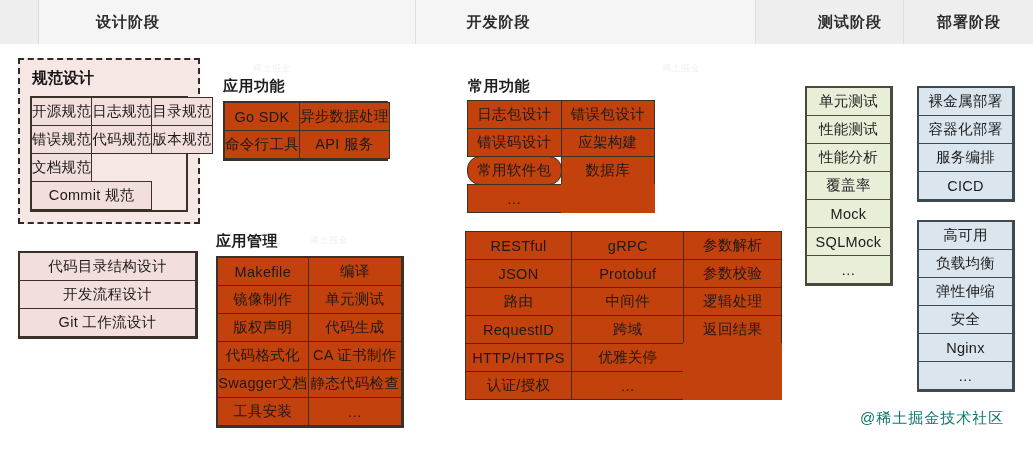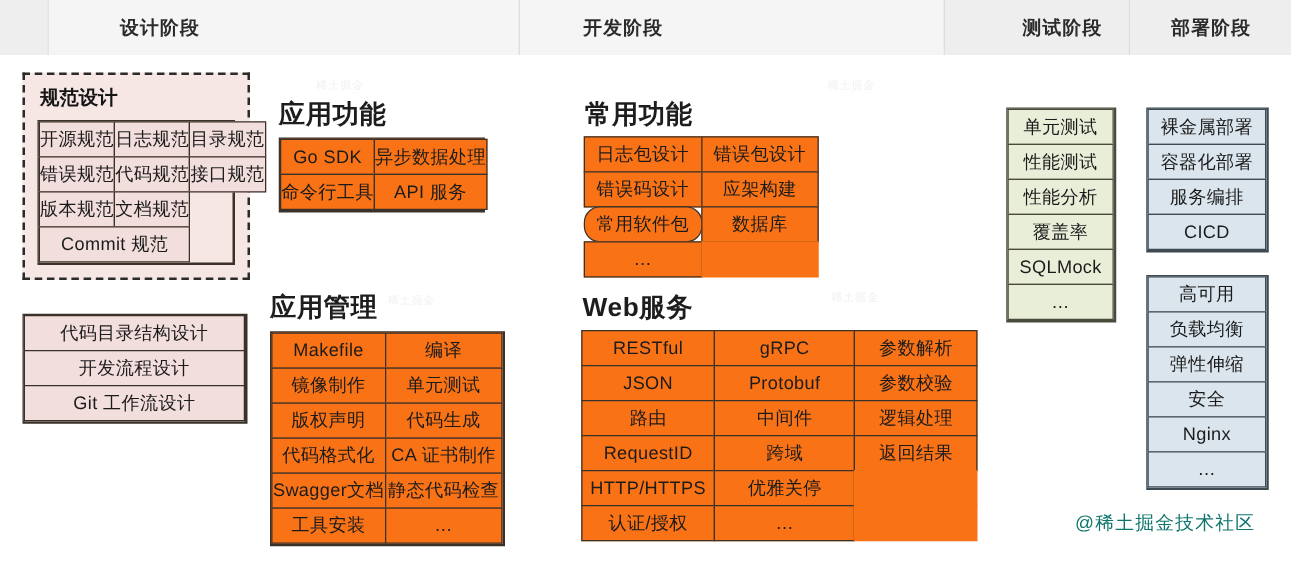--- a/index.html
+++ b/index.html
@@ -40,21 +40,21 @@
 
   
   .canvas {
     position: absolute; left: 0; top: 44px;
     width: 1033px; height: 409px;
     background: #ffffff;
   }
 
   .group { position: absolute; }
   .group-title {
-    font-size: 21px; font-weight: bold; color: #1d1d1d;
+    font-size: 15px; font-weight: bold; color: #1d1d1d;
     margin-bottom: 5px; letter-spacing: .5px;
   }
 
   
   .tbl {
     display: grid;
     border: 2px solid #3a3128;
     box-sizing: border-box;
   }
   .tbl.no-outline { border: none; }
@@ -65,21 +65,21 @@
     display: flex; align-items: center; justify-content: center;
     font-size: 14.5px; color: #1b1b1b;
     height: 29px;
     white-space: nowrap;
     letter-spacing: .3px;
   }
   .cell.blank { border: none; background: transparent; }
 
   
   .pink  .cell { background: #f2dedc; }
-  .beige .cell { background: #f97316; }
+  .beige .cell { background: #c2410c; }
   .green .cell { background: #e9eed8; border-color: #4a4a3c; }
   .blue  .cell { background: #dae5ed; border-color: #3d4a52; }
 
   .green.tbl { border-color: #4a4a3c; }
   .blue.tbl  { border-color: #3d4a52; }
 
   
   .dashed-box {
     position: absolute;
     border: 2px dashed #2b2b2b;
@@ -138,21 +138,20 @@
   <div class="wm-faint" style="left:475px; top:330px;">稀土掘金</div>
 
   <div class="dashed-box" style="left:18px; top:14px; width:182px;">
     <div class="dashed-title">规范设计</div>
     <div class="tbl pink" id="spec-grid" style="grid-template-columns:1fr 1fr 1fr;">
         <div class="cell">开源规范</div>
         <div class="cell">日志规范</div>
         <div class="cell">目录规范</div>
         <div class="cell">错误规范</div>
         <div class="cell">代码规范</div>
-        <div class="cell">接口规范</div>
         <div class="cell">版本规范</div>
         <div class="cell">文档规范</div>
         <div class="cell" style="grid-column: 1 / span 2;">Commit 规范</div>
       </div>
   </div>
 
   <div class="group" style="left:18px; top:207px; width:180px;">
     <div class="tbl pink" id="process-grid" style="grid-template-columns:1fr;">
         <div class="cell">代码目录结构设计</div>
         <div class="cell">开发流程设计</div>
@@ -196,21 +195,20 @@
         <div class="cell">代码格式化</div>
         <div class="cell">CA 证书制作</div>
         <div class="cell">Swagger文档</div>
         <div class="cell">静态代码检查</div>
         <div class="cell">工具安装</div>
         <div class="cell">…</div>
       </div>
   </div>
 
   <div class="group" style="left:466px; top:188px; width:316px;">
-    <div class="group-title">Web服务</div>
     <div class="tbl beige no-outline" id="web-grid" style="grid-template-columns:1fr 1.06fr .92fr;">
         <div class="cell" style="border-width: 1.5px;">RESTful</div>
         <div class="cell" style="border-width: 1.5px;">gRPC</div>
         <div class="cell" style="border-width: 1.5px;">参数解析</div>
         <div class="cell" style="border-width: 1.5px;">JSON</div>
         <div class="cell" style="border-width: 1.5px;">Protobuf</div>
         <div class="cell" style="border-width: 1.5px;">参数校验</div>
         <div class="cell" style="border-width: 1.5px;">路由</div>
         <div class="cell" style="border-width: 1.5px;">中间件</div>
         <div class="cell" style="border-width: 1.5px;">逻辑处理</div>
@@ -225,20 +223,21 @@
         <div class="cell blank"></div>
       </div>
   </div>
 
   <div class="group" style="left:805px; top:42px; width:88px;">
     <div class="tbl green" id="test-grid" style="grid-template-columns:1fr;">
         <div class="cell">单元测试</div>
         <div class="cell">性能测试</div>
         <div class="cell">性能分析</div>
         <div class="cell">覆盖率</div>
+        <div class="cell">Mock</div>
         <div class="cell">SQLMock</div>
         <div class="cell">…</div>
       </div>
   </div>
 
   <div class="group" style="left:917px; top:42px; width:98px;">
     <div class="tbl blue" id="deploya-grid" style="grid-template-columns:1fr;">
         <div class="cell">裸金属部署</div>
         <div class="cell">容器化部署</div>
         <div class="cell">服务编排</div>

